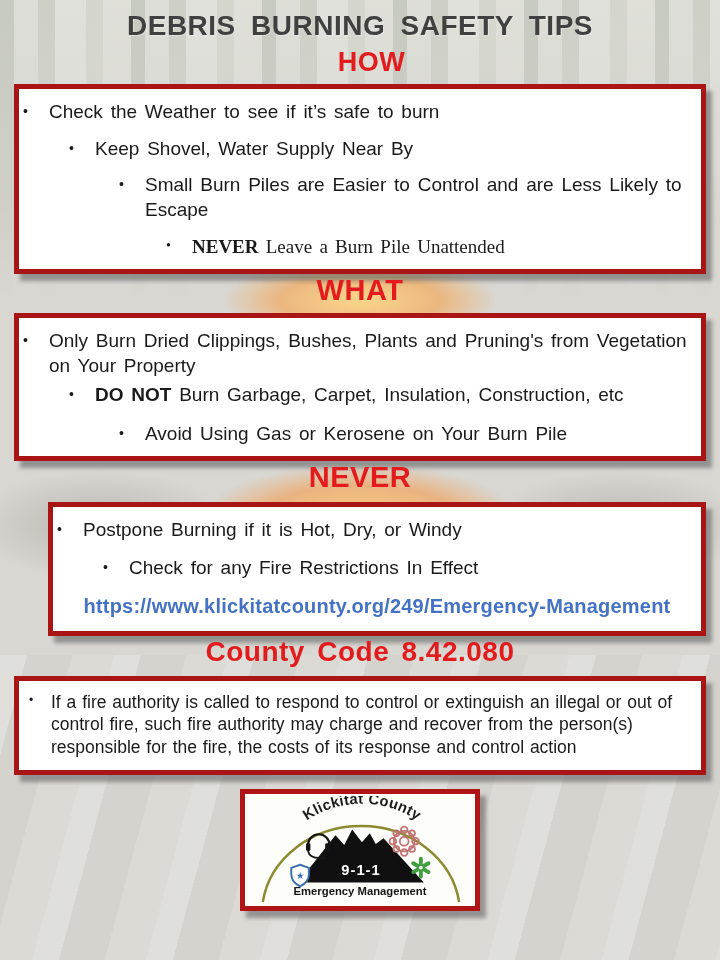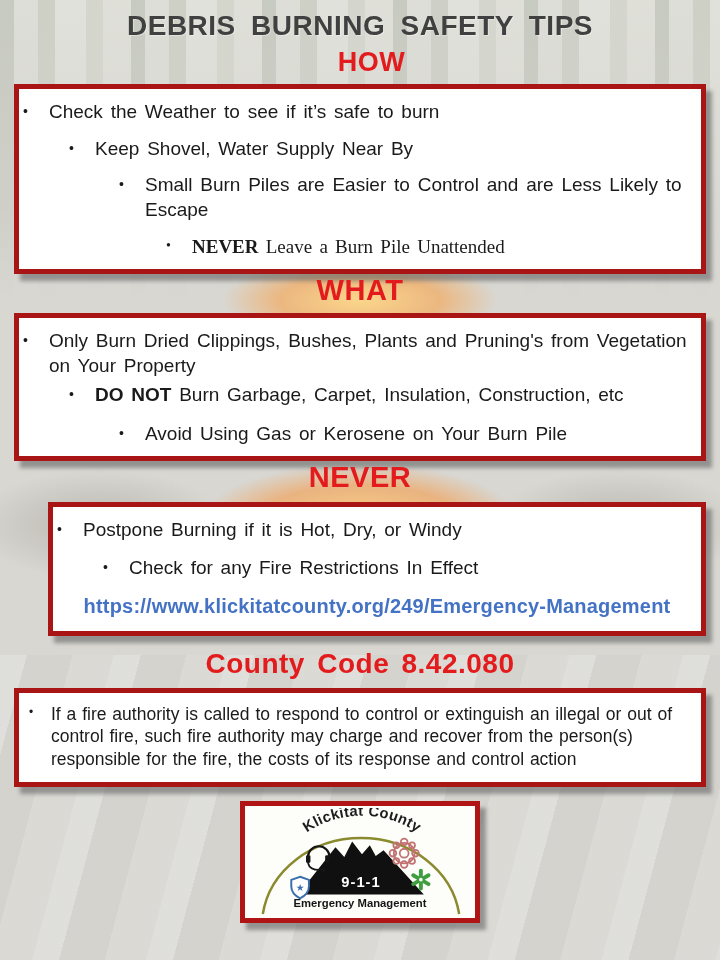--- a/index.html
+++ b/index.html
@@ -55,21 +55,21 @@
     font-size:28px;font-weight:bold;color:#404040;
     letter-spacing:.5px;word-spacing:7px;
     text-shadow:1px 1px 0 rgba(255,255,255,0.35);
   }
   .red-heading{
     text-align:center;font-weight:bold;color:#e31b1c;
     letter-spacing:.5px;
   }
   .h-how{font-size:27px;margin-top:5px;padding-left:23px;}
   .h-what,.h-when{font-size:29px;margin-top:0;}
-  .h-code{font-size:28px;margin-top:12px;word-spacing:4px;}
+  .h-code{font-size:28px;margin-top:0;word-spacing:4px;}
   .tip-box{
     margin:6px 14px 0;background:#ffffff;
     border:5px solid #a91414;
     box-shadow:6px 7px 4px rgba(104,104,104,0.62);
     padding:8px 4px 10px;
   }
   .bullet-row{
     display:flex;align-items:flex-start;
     font-size:19px;line-height:1.3;color:#1a1a1a;
     margin-top:12px;word-spacing:2.5px;

